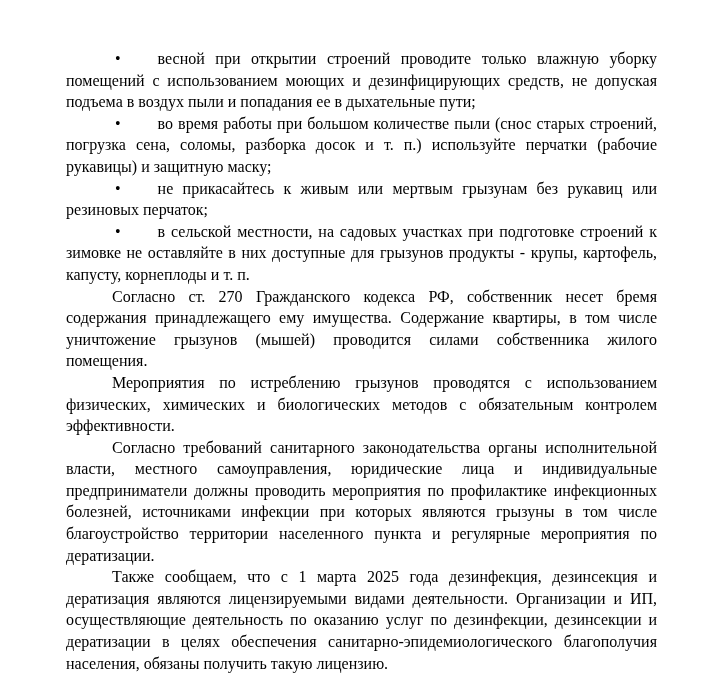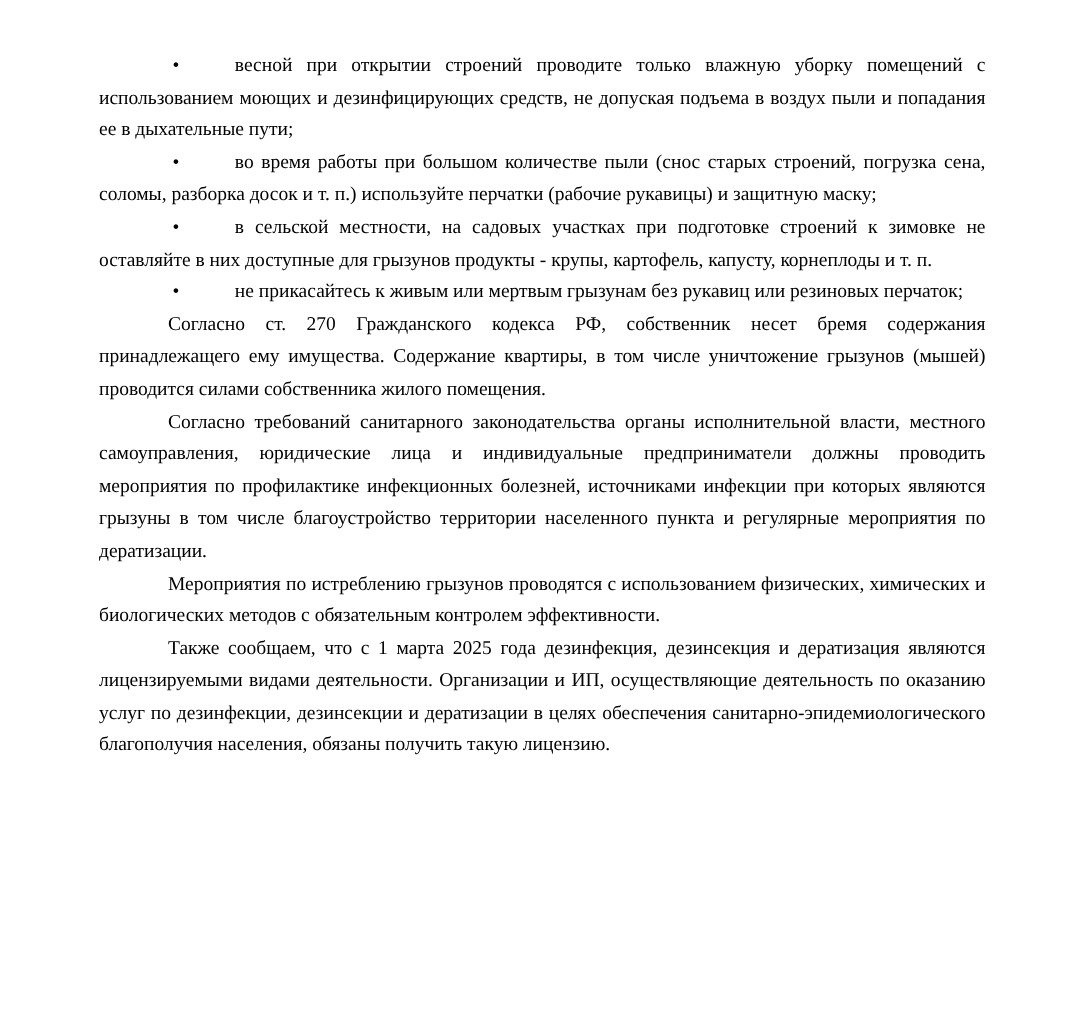--- a/index.html
+++ b/index.html
@@ -11,22 +11,22 @@
     width: 719px;
     height: 683px;
     overflow: hidden;
     font-family: "Liberation Serif", "DejaVu Serif", serif;
     color: #000000;
   }
   .page {
     box-sizing: border-box;
     width: 591px;
     margin-left: 66px;
-    padding-top: 32px;
-    font-size: 13px;
+    padding-top: 48px;
+    font-size: 16px;
     line-height: 21.6px;
   }
   .page p {
     margin: 0;
     text-align: justify;
   }
   p.bullet {
     text-indent: 49px;
   }
   p.bullet .tab {
@@ -39,26 +39,26 @@
 </style>
 </head>
 <body>
 
 <div class="page">
 
   <p class="bullet"><span>•</span><span class="tab"></span><span>весной при открытии строений проводите только влажную уборку помещений с использованием моющих и дезинфицирующих средств, не допуская подъема в воздух пыли и попадания ее в дыхательные пути;</span></p>
 
   <p class="bullet"><span>•</span><span class="tab"></span><span>во время работы при большом количестве пыли (снос старых строений, погрузка сена, соломы, разборка досок и т. п.) используйте перчатки (рабочие рукавицы) и защитную маску;</span></p>
 
+  <p class="bullet"><span>•</span><span class="tab"></span><span>не прикасайтесь к живым или мертвым грызунам без рукавиц или резиновых перчаток;</span></p>
+
   <p class="bullet"><span>•</span><span class="tab"></span><span>в сельской местности, на садовых участках при подготовке строений к зимовке не оставляйте в них доступные для грызунов продукты - крупы, картофель, капусту, корнеплоды и т. п.</span></p>
-
-  <p class="bullet"><span>•</span><span class="tab"></span><span>не прикасайтесь к живым или мертвым грызунам без рукавиц или резиновых перчаток;</span></p>
 
 
   <p class="para">Согласно ст. 270 Гражданского кодекса РФ, собственник несет бремя содержания принадлежащего ему имущества. Содержание квартиры, в том числе уничтожение грызунов (мышей) проводится силами собственника жилого помещения.</p>
 
+  <p class="para">Мероприятия по истреблению грызунов проводятся с использованием физических, химических и биологических методов с обязательным контролем эффективности.</p>
+
   <p class="para">Согласно требований санитарного законодательства органы исполнительной власти, местного самоуправления, юридические лица и индивидуальные предприниматели должны проводить мероприятия по профилактике инфекционных болезней, источниками инфекции при которых являются грызуны в том числе благоустройство территории населенного пункта и регулярные мероприятия по дератизации.</p>
-
-  <p class="para">Мероприятия по истреблению грызунов проводятся с использованием физических, химических и биологических методов с обязательным контролем эффективности.</p>
 
   <p class="para">Также сообщаем, что с 1 марта 2025 года дезинфекция, дезинсекция и дератизация являются лицензируемыми видами деятельности. Организации и ИП, осуществляющие деятельность по оказанию услуг по дезинфекции, дезинсекции и дератизации в целях обеспечения санитарно-эпидемиологического благополучия населения, обязаны получить такую лицензию.</p>
 
 </div>
 
 </body></html>

